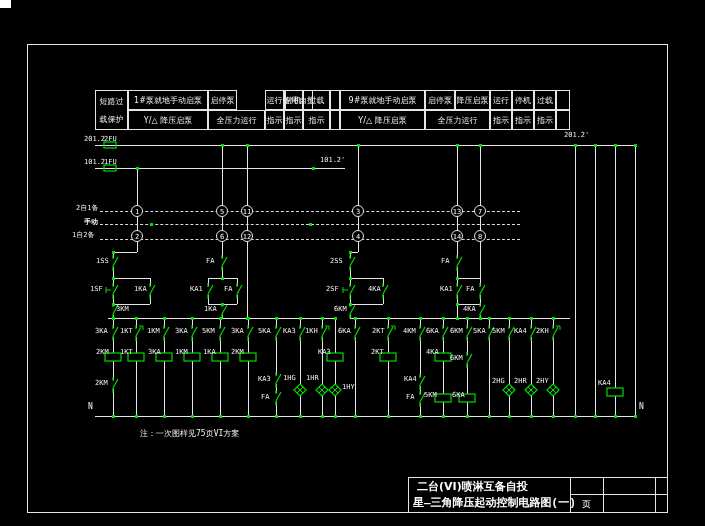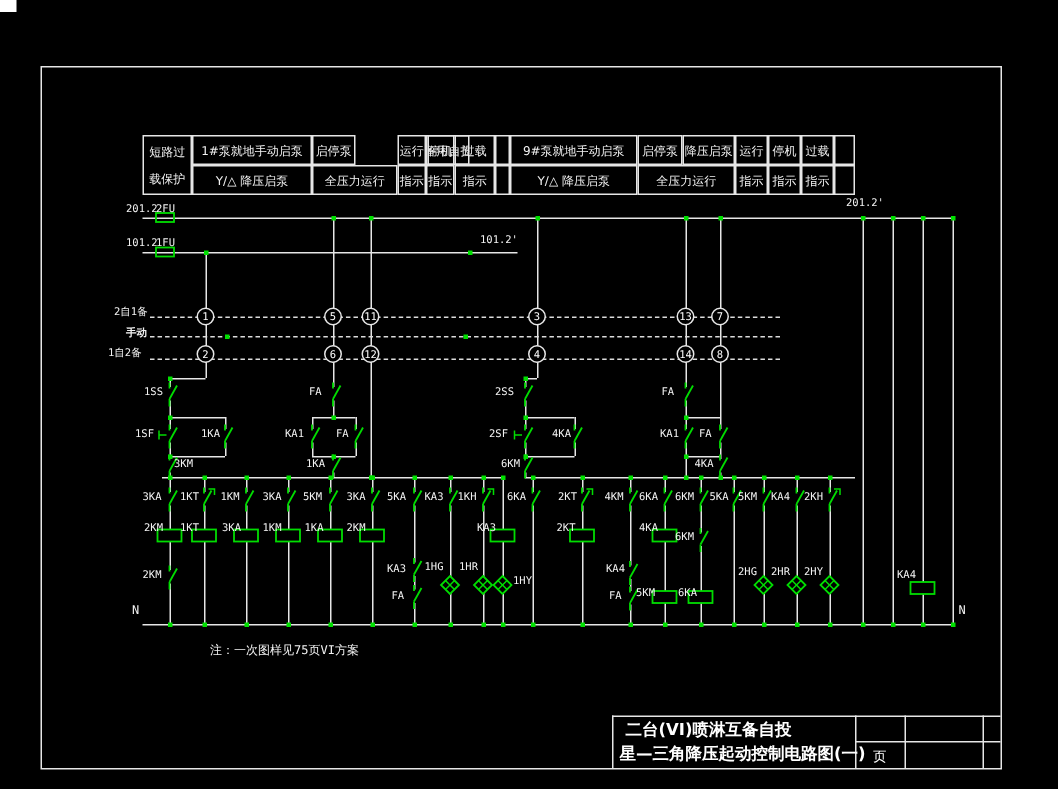--- a/index.html
+++ b/index.html
@@ -629,17 +629,17 @@
   <div class="txt" style="left:140px;top:430px;font-size:8px;">注：一次图样见75页VI方案</div>
 
   <div>
     <div class="hline" style="left:408px;top:477px;width:259px;height:1px;"></div>
     <div class="vline" style="left:408px;top:477px;width:1px;height:35px;"></div>
     <div class="vline" style="left:570px;top:477px;width:1px;height:35px;"></div>
     <div class="vline" style="left:603px;top:477px;width:1px;height:35px;"></div>
     <div class="vline" style="left:655px;top:477px;width:1px;height:35px;"></div>
     <div class="hline" style="left:570px;top:494px;width:97px;height:1px;"></div>
     <div class="tb-line1" style="left:417px;top:479px;">二台(VI)喷淋互备自投</div>
-    <div class="tb-line2" style="left:413px;top:495px;">星—三角降压起动控制电路图(一)</div>
+    <div class="tb-line2" style="left:413px;top:495px;font-family:Liberation Mono, monospace;">星—三角降压起动控制电路图(一)</div>
     <div class="tb-small" style="left:575px;top:481px;margin-top:44px;">图集号</div>
     <div class="tb-small" style="left:582px;top:498px;">页</div>
   </div>
 </div>
 
 </body></html>

